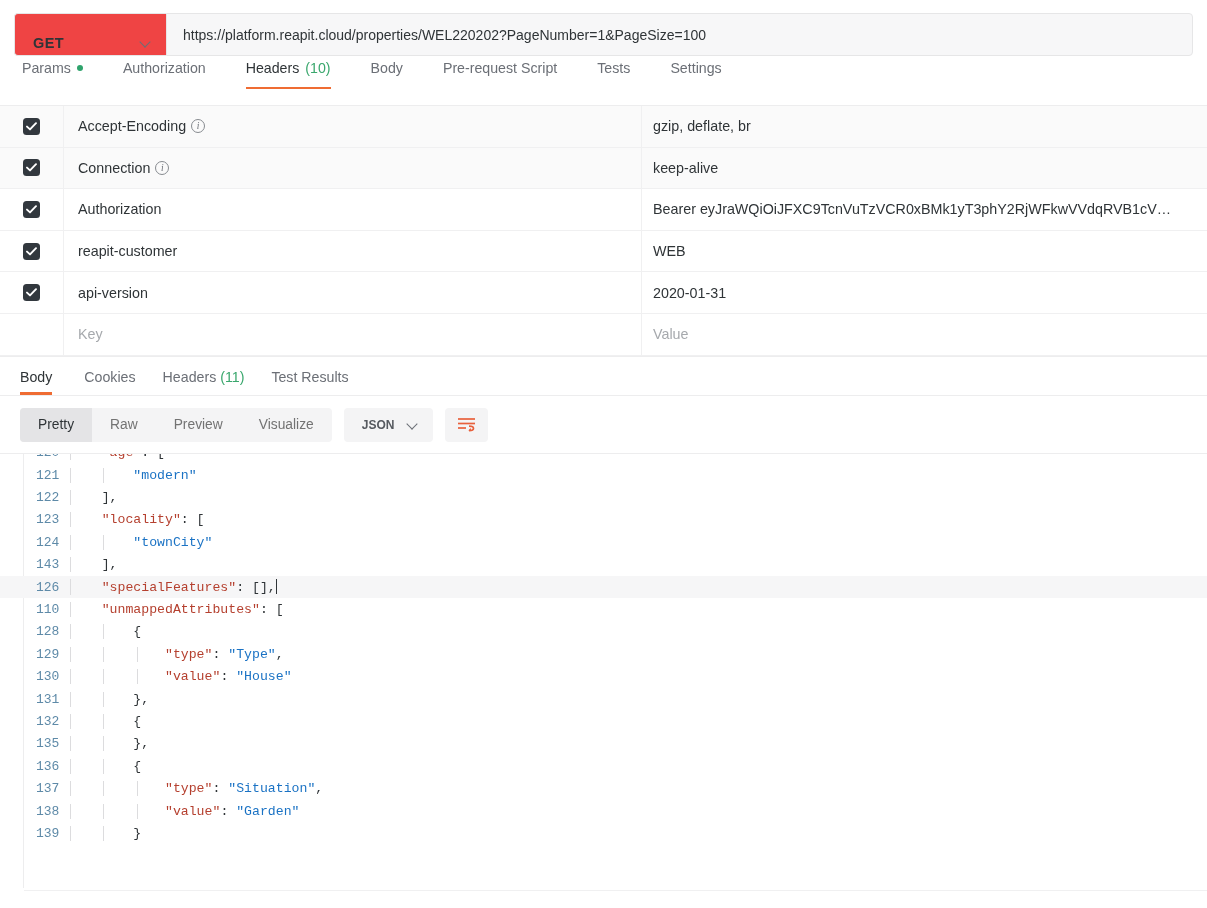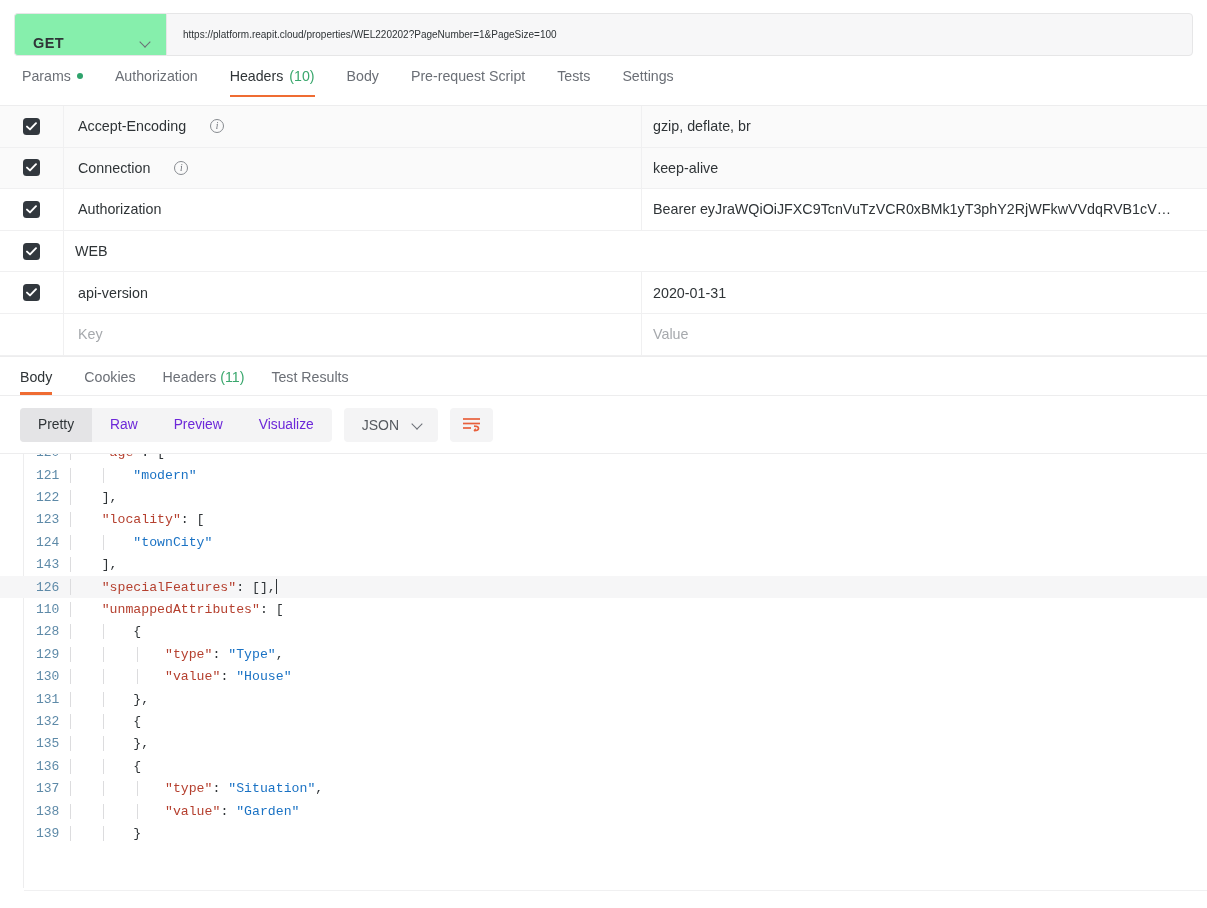--- a/index.html
+++ b/index.html
@@ -8,44 +8,44 @@
     background: #ffffff;
     font-family: "Liberation Sans", sans-serif;
     color: #2f3437;
     overflow: hidden;
   }
 
   
   .url-bar { display: flex; align-items: center; padding: 9px 14px 0 14px; height: 60px; }
   .method-box {
     width: 152px; height: 43px;
-    background: #86efac; border: 1px solid #e6e6e7; border-right: none;
+    background: #ef4444; border: 1px solid #e6e6e7; border-right: none;
     border-radius: 4px 0 0 4px;
     display: flex; align-items: center; justify-content: space-between;
     padding: 16px 14px 0 18px;
   }
   .method-label { font-size: 14.5px; font-weight: bold; letter-spacing: .4px; color: #2f3437; }
   .chev { width: 11px; height: 11px; position: relative; }
   .chev::after {
     content: ""; position: absolute; left: 0; top: 1px;
     width: 7px; height: 7px;
     border-right: 1.6px solid #6b6f76; border-bottom: 1.6px solid #6b6f76;
     transform: rotate(45deg);
   }
   .url-box {
     flex: 1; height: 43px;
     background: #f7f7f8; border: 1px solid #e6e6e7;
     border-radius: 0 4px 4px 0;
     display: flex; align-items: center; padding: 0 16px;
-    font-size: 10px; color: #2f3437; overflow: hidden; white-space: nowrap;
+    font-size: 14px; color: #2f3437; overflow: hidden; white-space: nowrap;
   }
 
   
   .req-tabs {
-    display: flex; align-items: center; gap: 0;
+    display: flex; align-items: flex-start; gap: 8px;
     padding: 0 0 0 14px; height: 46px;
     border-bottom: 1px solid #ededee;
   }
   .req-tab {
     position: relative; padding: 0 16px 13px 16px;
     font-size: 14.2px; color: #6b6f76; white-space: nowrap;
     display: flex; align-items: center; gap: 6px; cursor: pointer;
   }
   .req-tab:first-child { padding-left: 8px; }
   .req-tab.active { color: #2f3437; }
@@ -64,21 +64,21 @@
   }
   .hdr-row.shaded { background: #fafafa; }
   .cb-cell { width: 64px; display: flex; align-items: center; justify-content: center;
              border-right: 1px solid #f0f0f1; height: 100%; }
   .cbox {
     width: 17px; height: 17px; border-radius: 3.5px; background: #32383e;
     display: flex; align-items: center; justify-content: center;
   }
   .cbox svg { display: block; }
   .key-cell {
-    flex: 0 0 578px; display: flex; align-items: center; gap: 24px;
+    flex: 0 0 578px; display: flex; align-items: center; gap: 5px;
     padding-left: 14px; font-size: 14.3px; height: 100%;
     border-right: 1px solid #f0f0f1;
   }
   .val-cell {
     flex: 1; padding-left: 11px; font-size: 14.3px;
     white-space: nowrap; overflow: hidden; text-overflow: ellipsis; height: 100%;
     display: flex; align-items: center;
   }
   .placeholder { color: #a6a9ad; }
   .info-i {
@@ -101,28 +101,28 @@
   .resp-tab.active::after {
     content: ""; position: absolute; left: 6px; right: 9px; bottom: 0;
     height: 2.5px; background: #ef6c33;
   }
 
   
   .view-bar { display: flex; align-items: center; gap: 12px; padding: 12px 14px 11px 20px; }
   .seg { display: flex; background: #f4f4f5; border-radius: 4px; overflow: hidden; height: 34px; }
   .seg-item {
     padding: 0 18px; display: flex; align-items: center;
-    font-size: 13.8px; color: #6d28d9; cursor: pointer;
+    font-size: 13.8px; color: #737373; cursor: pointer;
   }
   .seg-item.active { background: #e4e4e6; color: #2f3437; justify-content: flex-end; }
   .fmt-box {
     height: 34px; background: #f4f4f5; border-radius: 4px;
     display: flex; align-items: center; gap: 14px; padding: 0 14px 0 18px; cursor: pointer;
   }
-  .fmt-label { font-size: 14px; font-weight: normal; color: #55595f; }
+  .fmt-label { font-size: 12px; font-weight: bold; color: #55595f; }
   .wrap-btn {
     width: 43px; height: 34px; background: #f4f4f5; border-radius: 4px;
     display: flex; align-items: center; justify-content: center; cursor: pointer;
   }
 
   
   .code-wrap { position: relative; border-top: 1px solid #ededee; height: 444px; overflow: hidden; }
   .code-scroll { position: absolute; top: -12px; left: 0; right: 0; }
   .code-line { display: flex; height: 22.4px; align-items: center; font-size: 13.2px;
                font-family: "Liberation Mono", monospace; }
@@ -238,20 +238,23 @@
       </div>
     </div>
     <div class="hdr-row">
       <div class="cb-cell">
         <span class="cbox">
           <svg width="11" height="9" viewBox="0 0 11 9">
             <path d="M1 4.6 L4 7.4 L10 1.2" fill="none" stroke="#fff" stroke-width="1.9" stroke-linecap="round" stroke-linejoin="round"></path>
           </svg>
         </span>
       </div>
+      <div class="key-cell">
+        <span>reapit-customer</span>
+      </div>
       <div class="val-cell">
         <span>WEB</span>
       </div>
     </div>
     <div class="hdr-row">
       <div class="cb-cell">
         <span class="cbox">
           <svg width="11" height="9" viewBox="0 0 11 9">
             <path d="M1 4.6 L4 7.4 L10 1.2" fill="none" stroke="#fff" stroke-width="1.9" stroke-linecap="round" stroke-linejoin="round"></path>
           </svg>

